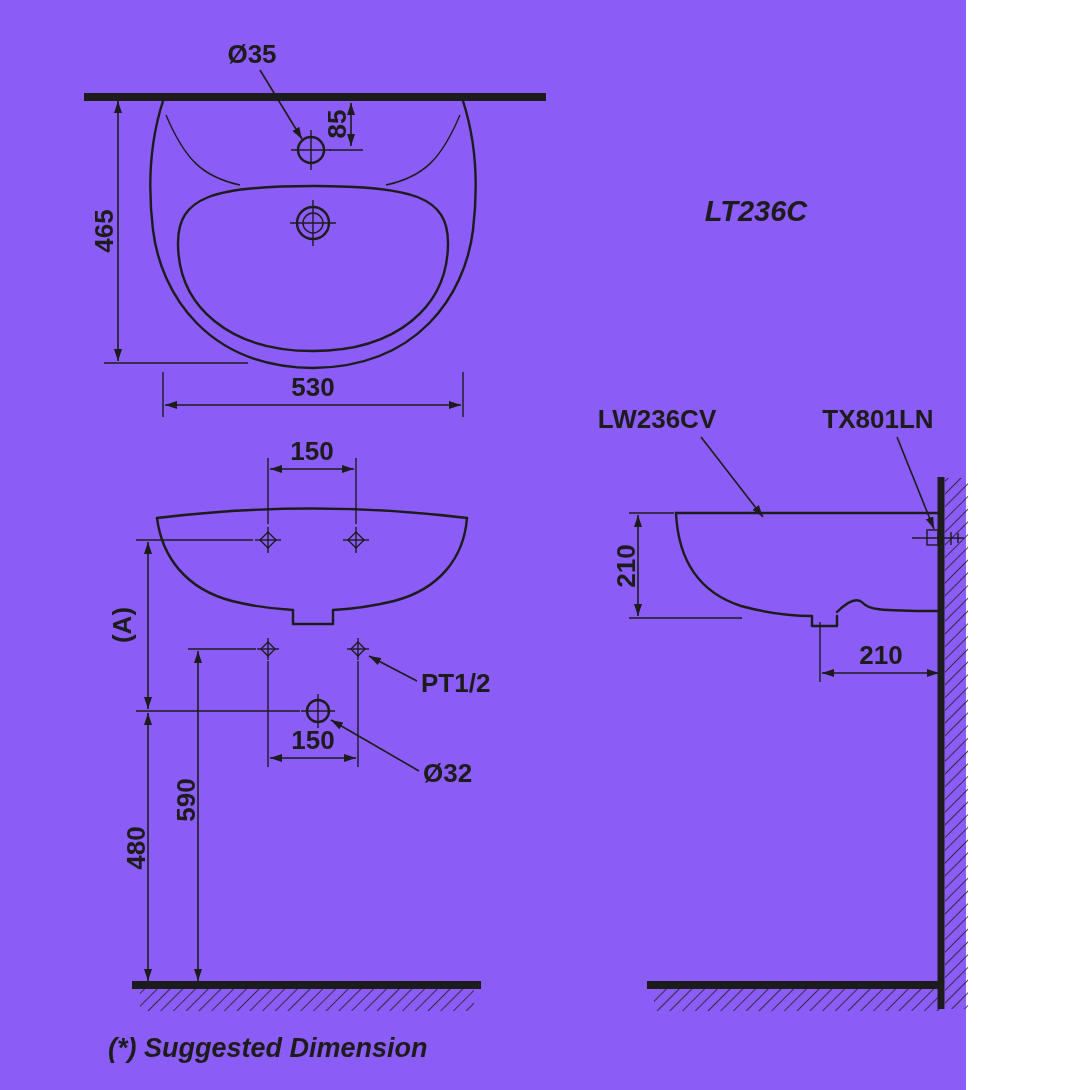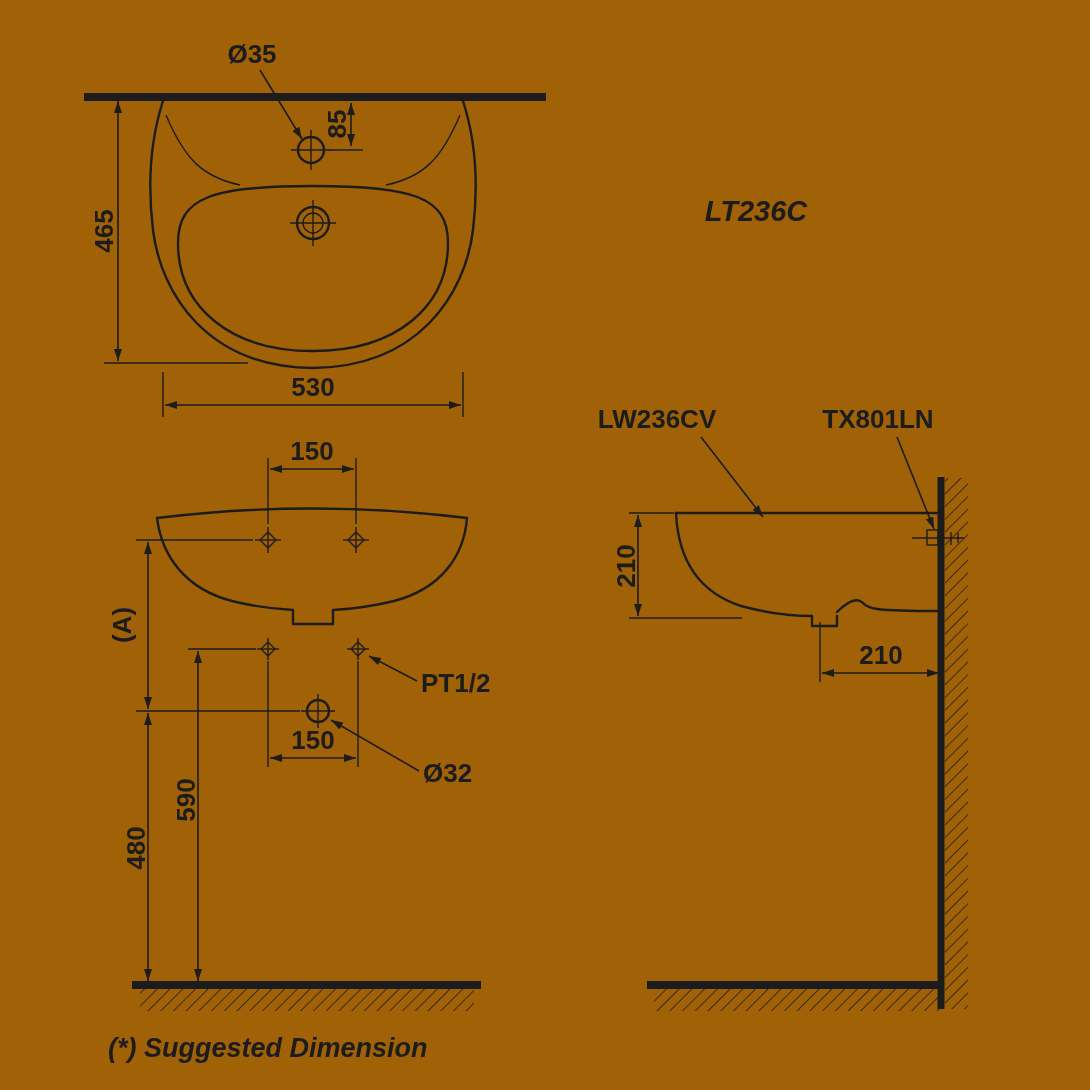--- a/index.html
+++ b/index.html
@@ -1,16 +1,16 @@
 <!DOCTYPE html>
 <html><head>
 <meta charset="utf-8">
 <style>
   html,body { margin:0; padding:0; background:#ffffff; }
-  .page { width:1090px; height:1090px; background:#a16207; position:relative;
+  .page { width:966px; height:1090px; background:#8b5cf6; position:relative;
           font-family:"Liberation Sans", sans-serif; }
   svg { display:block; }
   .ln   { stroke:#1c1c1c; stroke-width:2.4; fill:none; stroke-linecap:round; stroke-linejoin:round; }
   .thin { stroke:#1c1c1c; stroke-width:1.4; fill:none; }
   .dim  { stroke:#1c1c1c; stroke-width:1.6; fill:none; }
   .thick{ stroke:#1c1c1c; stroke-width:8; fill:none; }
   .wallthick{ stroke:#1c1c1c; stroke-width:7; fill:none; }
   text  { fill:#1c1c1c; font-family:"Liberation Sans", sans-serif;
           font-size:26px; font-weight:700; }
   .vtext { dominant-baseline:central; }

